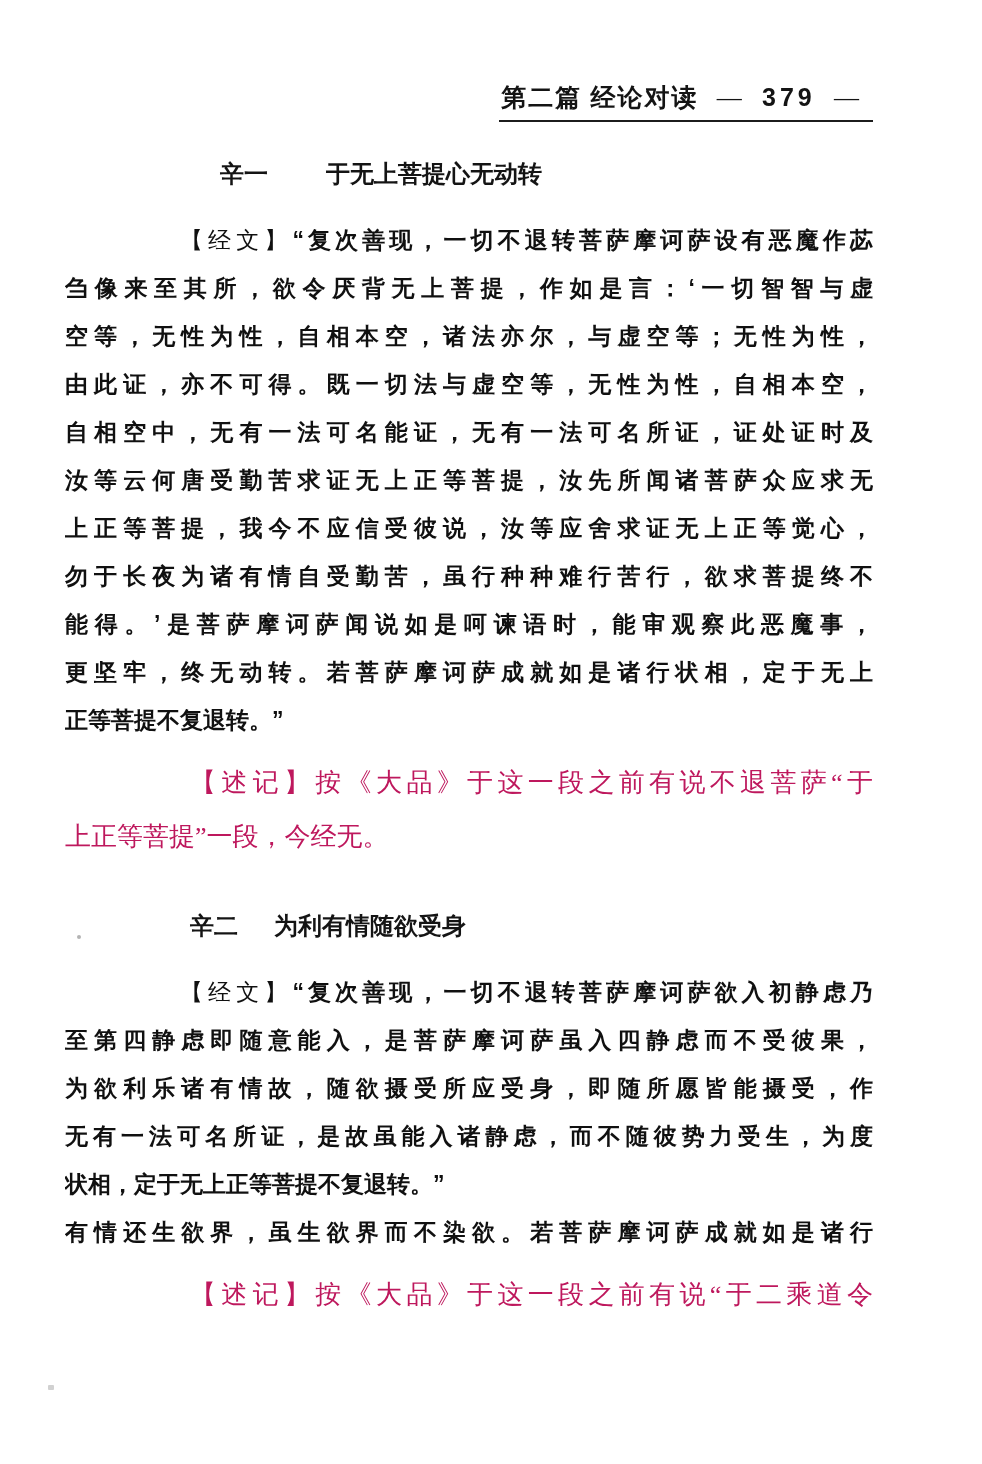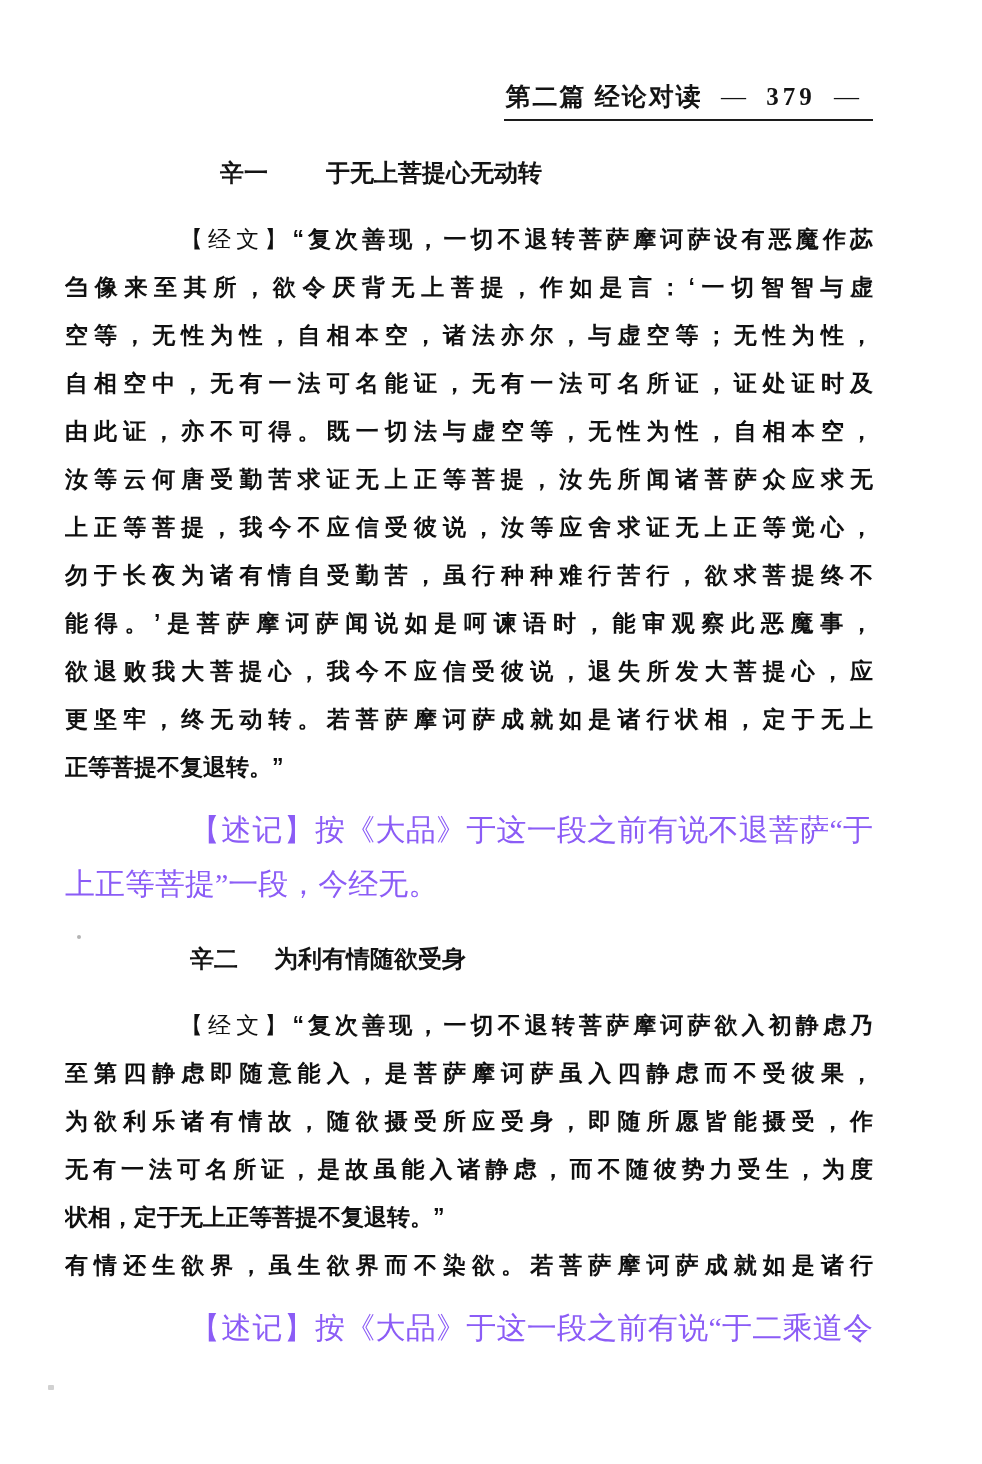--- a/index.html
+++ b/index.html
@@ -26,34 +26,34 @@
     display:inline-block;
     border-bottom:2px solid #1c1c1c;
     padding:0 2px 7px 2px;
     font-weight:700;
     font-size:25px;
     line-height:30px;
     letter-spacing:2px;
     white-space:nowrap;
   }
   .runhead .dash{font-weight:400;margin:0 10px;}
-  .runhead .pgnum{letter-spacing:4px;font-family:Liberation Serif, serif;}
+  .runhead .pgnum{letter-spacing:4px;font-family:Liberation Sans, sans-serif;}
   
   .sec-h{
     font-size:24px;
     font-weight:700;
     line-height:44px;
     margin:0;
     white-space:nowrap;
   }
   .sec-h .h-num{display:inline-block;}
   .sec-h .h-gap{display:inline-block;}
   .sec-h.h-1{margin-top:30px;margin-bottom:20px;padding-left:155px;}
   .sec-h.h-1 .h-gap{width:58px;}
-  .sec-h.h-2{margin-top:26px;margin-bottom:20px;padding-left:125px;}
+  .sec-h.h-2{margin-top:40px;margin-bottom:20px;padding-left:125px;}
   .sec-h.h-2 .h-gap{width:36px;}
   
   .jw-para{margin:0;}
   .jw-line{
     font-family:"Liberation Sans", sans-serif;
     font-weight:700;
     font-size:23px;
     line-height:48px;
     height:48px;
     text-align:justify;
@@ -66,26 +66,26 @@
   .jw-label{
     font-family:"Liberation Serif", serif;
     font-weight:400;
     letter-spacing:1px;
   }
   
   .sj-para{margin:12px 0 0 0;}
   .sj-line{
     font-family:"Liberation Serif", serif;
     font-weight:400;
-    font-size:30px;
+    font-size:26px;
     line-height:54px;
     height:54px;
     text-align:justify;
     text-align-last:justify;
-    color:#8b5cf6;
+    color:#be185d;
     overflow:hidden;
   }
   .sj-line.first{padding-left:125px;}
   .sj-line.lastline{text-align-last:left;}
   .sj-label{letter-spacing:1px;}
   
   .speck{position:absolute;background:#9a9a9a;border-radius:50%;}
   .speck.s1{left:77px;top:935px;width:4px;height:4px;opacity:.75;}
   .speck.s2{left:48px;top:1385px;width:6px;height:5px;opacity:.45;border-radius:1px;}
 </style>
@@ -107,27 +107,26 @@
     <h2 class="sec-h h-1">
       <span class="h-num">辛一</span><span class="h-gap"></span><span>于无上菩提心无动转</span>
     </h2>
 
     <div class="jw-para">
       <div class="jw-line first">
         <span class="jw-label">【经文】</span><span>“复次善现，一切不退转菩萨摩诃萨设有恶魔作苾</span>
       </div>
       <div class="jw-line">刍像来至其所，欲令厌背无上菩提，作如是言：‘一切智智与虚</div>
       <div class="jw-line">空等，无性为性，自相本空，诸法亦尔，与虚空等；无性为性，</div>
+      <div class="jw-line">由此证，亦不可得。既一切法与虚空等，无性为性，自相本空，</div>
       <div class="jw-line">自相空中，无有一法可名能证，无有一法可名所证，证处证时及</div>
-      <div class="jw-line">由此证，亦不可得。既一切法与虚空等，无性为性，自相本空，</div>
       <div class="jw-line">汝等云何唐受勤苦求证无上正等菩提，汝先所闻诸菩萨众应求无</div>
       <div class="jw-line">上正等菩提，我今不应信受彼说，汝等应舍求证无上正等觉心，</div>
       <div class="jw-line">勿于长夜为诸有情自受勤苦，虽行种种难行苦行，欲求菩提终不</div>
       <div class="jw-line">能得。’是菩萨摩诃萨闻说如是呵谏语时，能审观察此恶魔事，</div>
-      <div class="jw-line">欲退败我大菩提心，我今不应信受彼说，退失所发大菩提心，应</div>
       <div class="jw-line">更坚牢，终无动转。若菩萨摩诃萨成就如是诸行状相，定于无上</div>
       <div class="jw-line lastline">正等菩提不复退转。”</div>
     </div>
 
     <div class="sj-para">
       <div class="sj-line first">
         <span class="sj-label">【述记】</span><span>按《大品》于这一段之前有说不退菩萨“于</span>
       </div>
       <div class="sj-line lastline">上正等菩提”一段，今经无。</div>
     </div>

